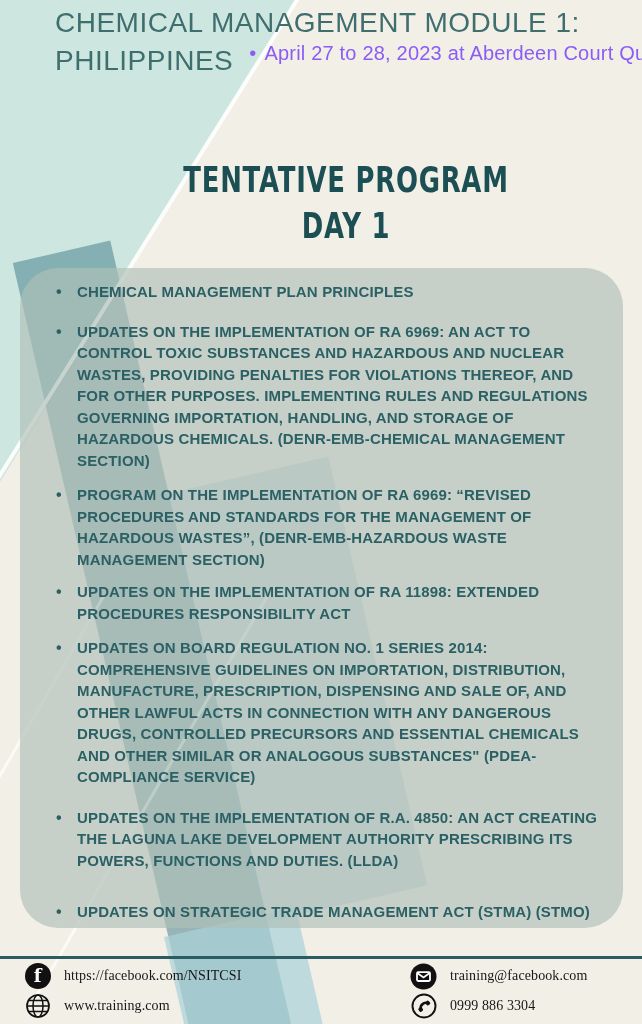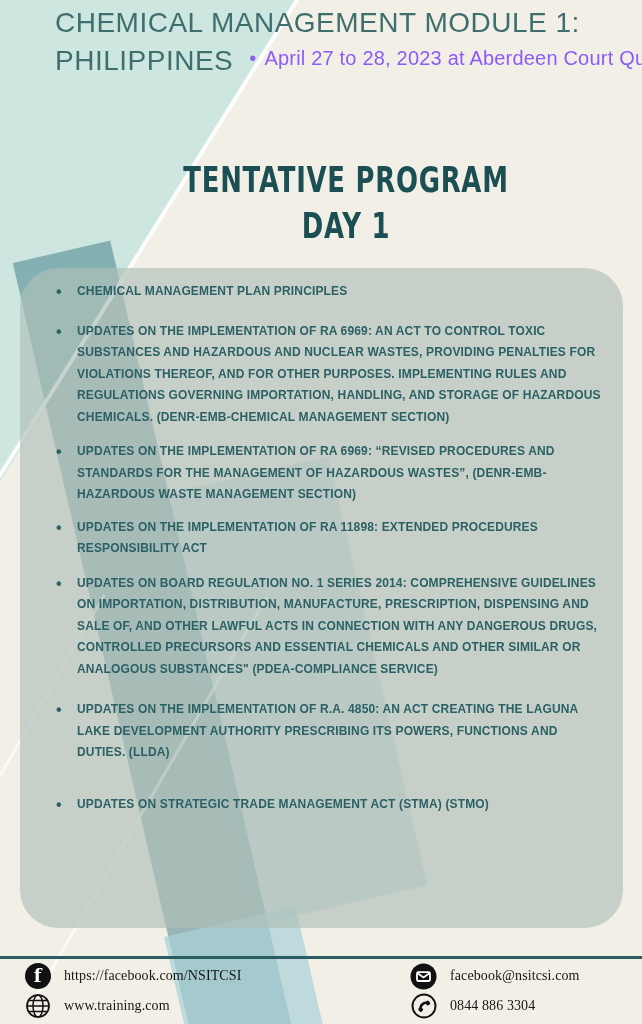--- a/index.html
+++ b/index.html
@@ -32,21 +32,21 @@
   .wline1{left:145px;top:-60px;width:4px;height:600px;transform:rotate(32deg);}
   .wline2{left:48px;top:580px;width:3px;height:220px;transform:rotate(30deg);opacity:.75;}
   .wline3{left:148px;top:565px;width:3px;height:470px;transform:rotate(30deg);opacity:.75;}
 
   
   .title{
     position:absolute;left:55px;top:4px;width:582px;z-index:4;
     color:#3f6e6e;font-size:28px;line-height:38px;font-weight:400;
     letter-spacing:.5px;
   }
-  .title-row3{display:flex;align-items:center;}
+  .title-row3{display:flex;align-items:flex-start;}
   .date-line{
     font-size:20px;line-height:22px;letter-spacing:.2px;color:#8b5cf6;
     margin-left:16px;padding-bottom:6px;white-space:nowrap;
   }
   .date-bullet{margin-right:8px;}
 
   .heading{
     position:absolute;left:48px;top:157px;width:596px;z-index:4;
     text-align:center;color:#1b4f54;
     font-family:"DejaVu Sans", sans-serif;font-weight:800;
@@ -58,21 +58,21 @@
   .panel{
     position:absolute;left:20px;top:268px;width:603px;height:660px;z-index:3;
     background:rgba(174,191,184,.66);border-radius:38px;
     box-sizing:border-box;padding:13px 16px 0 36px;
   }
   .item{display:flex;color:#2b6065;}
   .item .dot{
     flex:none;width:21px;font-size:16px;line-height:21.5px;font-weight:700;
   }
   .item .txt{
-    flex:1;font-size:12px;line-height:21.5px;font-weight:700;
+    flex:1;font-size:15px;line-height:21.5px;font-weight:700;
     letter-spacing:.15px;
   }
   .m18{margin-bottom:18px;}.m13{margin-bottom:13px;}.m11{margin-bottom:11px;}
   .m19{margin-bottom:19px;}.m30{margin-bottom:30px;}
 
   
   .footer-line{
     position:absolute;left:0;top:956px;width:642px;height:3px;
     background:#2a5d61;z-index:5;
   }
@@ -122,21 +122,21 @@
   <div class="item m18">
     <span class="dot">•</span>
     <span class="txt">CHEMICAL MANAGEMENT PLAN PRINCIPLES</span>
   </div>
   <div class="item m13">
     <span class="dot">•</span>
     <span class="txt">UPDATES ON THE IMPLEMENTATION OF RA 6969: AN ACT TO CONTROL TOXIC SUBSTANCES AND HAZARDOUS AND NUCLEAR WASTES, PROVIDING PENALTIES FOR VIOLATIONS THEREOF, AND FOR OTHER PURPOSES. IMPLEMENTING RULES AND REGULATIONS GOVERNING IMPORTATION, HANDLING, AND STORAGE OF HAZARDOUS CHEMICALS. (DENR-EMB-CHEMICAL MANAGEMENT SECTION)</span>
   </div>
   <div class="item m11">
     <span class="dot">•</span>
-    <span class="txt">UPDATES ON THE IMPLEMENTATION OF RA 6969: “REVISED PROCEDURES AND STANDARDS FOR THE MANAGEMENT OF HAZARDOUS WASTES”, (DENR-EMB-HAZARDOUS WASTE MANAGEMENT SECTION)</span>
+    <span class="txt">PROGRAM ON THE IMPLEMENTATION OF RA 6969: “REVISED PROCEDURES AND STANDARDS FOR THE MANAGEMENT OF HAZARDOUS WASTES”, (DENR-EMB-HAZARDOUS WASTE MANAGEMENT SECTION)</span>
   </div>
   <div class="item m13">
     <span class="dot">•</span>
     <span class="txt">UPDATES ON THE IMPLEMENTATION OF RA 11898: EXTENDED PROCEDURES RESPONSIBILITY ACT</span>
   </div>
   <div class="item m19">
     <span class="dot">•</span>
     <span class="txt">UPDATES ON BOARD REGULATION NO. 1 SERIES 2014: COMPREHENSIVE GUIDELINES ON IMPORTATION, DISTRIBUTION, MANUFACTURE, PRESCRIPTION, DISPENSING AND SALE OF, AND OTHER LAWFUL ACTS IN CONNECTION WITH ANY DANGEROUS DRUGS, CONTROLLED PRECURSORS AND ESSENTIAL CHEMICALS AND OTHER SIMILAR OR ANALOGOUS SUBSTANCES" (PDEA-COMPLIANCE SERVICE)</span>
   </div>
   <div class="item m30">
@@ -173,29 +173,29 @@
   </div>
   <div class="fcol-right">
     <div class="frow">
       <span class="icon-wrap">
         <svg width="27" height="27" viewBox="0 0 27 27">
           <circle cx="13.5" cy="13.5" r="13" fill="#111"></circle>
           <rect x="7" y="9.2" width="13" height="8.8" rx="1.2" fill="none" stroke="#fff" stroke-width="1.8"></rect>
           <path d="M7.6 10.2 L13.5 14.4 L19.4 10.2" fill="none" stroke="#fff" stroke-width="1.8"></path>
         </svg>
       </span>
-      <span class="ftext">facebook@nsitcsi.com</span>
+      <span class="ftext">training@facebook.com</span>
     </div>
     <div class="frow">
       <span class="icon-wrap">
         <svg width="26" height="26" viewBox="0 0 26 26">
           <circle cx="13" cy="13" r="11.5" fill="none" stroke="#111" stroke-width="1.9"></circle>
           <g transform="rotate(-42 13 13)" fill="#111">
             <rect x="6.2" y="11.2" width="4" height="4.4" rx="1.4"></rect>
             <rect x="15.8" y="11.2" width="4" height="4.4" rx="1.4"></rect>
             <path d="M7.4 12.6 a6.4 6.4 0 0 1 11.2 0 l-2.2 1 a4.2 4.2 0 0 0 -6.8 0 z"></path>
           </g>
         </svg>
       </span>
-      <span class="ftext">0844 886 3304</span>
+      <span class="ftext">0999 886 3304</span>
     </div>
   </div>
 </div>
 
 </body></html>

